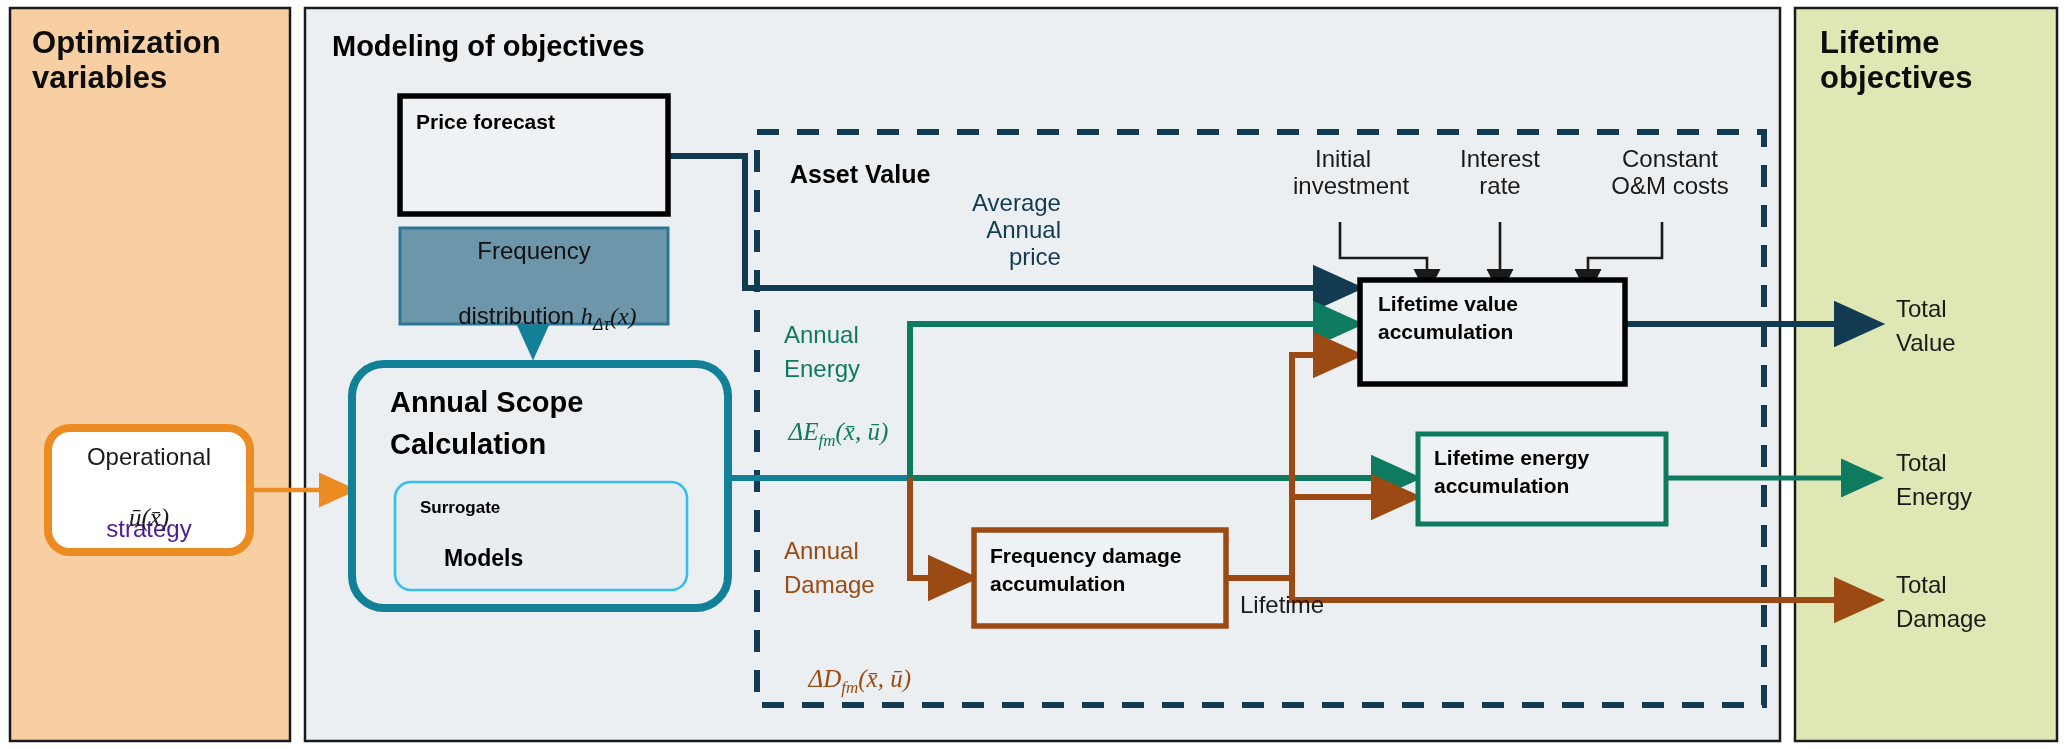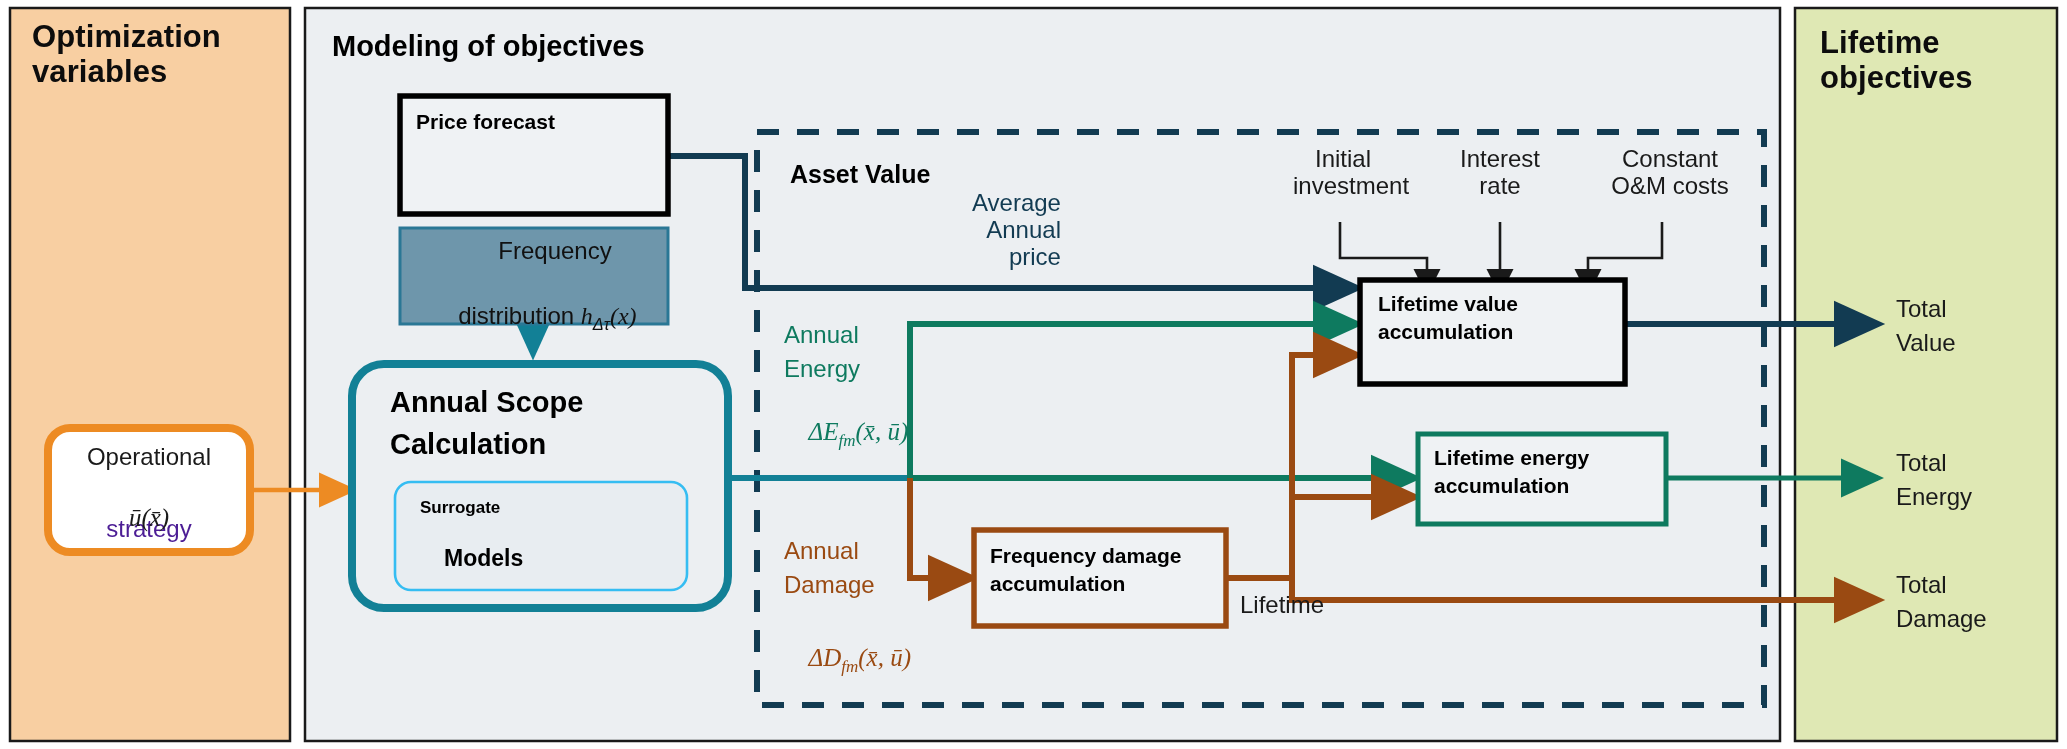--- a/index.html
+++ b/index.html
@@ -85,54 +85,54 @@
 
     <rect x="1360" y="280" width="265" height="104" fill="#eff2f4" stroke="#000000" stroke-width="5.5"></rect>
 
     <rect x="1418" y="434" width="248" height="90" fill="#eff2f4" stroke="#0e7a5f" stroke-width="5"></rect>
 
     <rect x="974" y="530" width="252" height="96" fill="#eff2f4" stroke="#9a4a12" stroke-width="5.5"></rect>
 
     <rect x="48" y="428" width="202" height="124" rx="22" ry="22" fill="#ffffff" stroke="#ed8b23" stroke-width="8"></rect>
   </svg>
 
-  <div class="lbl panel-title" style="left:32px;top:20px;width:230px;">Optimization<br>variables</div>
+  <div class="lbl panel-title" style="left:32px;top:26px;width:230px;">Optimization<br>variables</div>
 
   <div class="lbl plain" style="left:50px;top:444px;width:198px;text-align:center;color:#1a1a1a;">Operational</div>
   <div class="lbl plain" style="left:50px;top:474px;width:198px;text-align:center;color:#4c1d95;margin-top:42px;">strategy</div>
   <div class="lbl mathi" style="left:50px;top:504px;width:198px;text-align:center;color:#1a1a1a;font-size:25px;">ū(x̄)</div>
 
   <div class="lbl bigtitle" style="left:332px;top:30px;">Modeling of objectives</div>
 
   <div class="lbl boxtitle" style="left:416px;top:110px;">Price forecast</div>
 
-  <div class="lbl plain" style="left:400px;top:238px;width:268px;text-align:center;color:#111;padding-left:21px;">Frequency</div>
+  <div class="lbl plain" style="left:400px;top:238px;width:268px;text-align:center;color:#111;">Frequency</div>
   <div class="lbl bigtitle" style="left:390px;top:386px;">Annual Scope</div>
 
   <div class="lbl plain" style="left:400px;top:276px;width:268px;text-align:center;color:#111;">
     <span>distribution </span><span class="mathi">h</span><sub>Δτ</sub><span class="mathi">(x)</span>
   </div>
   <div class="lbl bigtitle" style="left:390px;top:428px;">Calculation</div>
 
   <div class="lbl boxtitle" style="left:420px;top:498px;font-size:17px;">Surrogate</div>
   <div class="lbl boxtitle" style="left:420px;top:546px;font-size:23px;margin-left:24px;">Models</div>
 
   <div class="lbl boxtitle" style="left:790px;top:160px;font-size:25px;">Asset Value</div>
 
   <div class="lbl plain" style="left:972px;top:190px;color:#123b52;">Average<br>Annual<br>price</div>
 
   <div class="lbl plain" style="left:784px;top:322px;color:#0e7a5f;">Annual</div>
   <div class="lbl plain" style="left:784px;top:356px;color:#0e7a5f;">Energy</div>
-  <div class="lbl mathi" style="left:784px;top:390px;color:#0e7a5f;font-size:25px;">
+  <div class="lbl mathi" style="left:764px;top:390px;color:#0e7a5f;font-size:25px;">
     <span>ΔE</span><sub>fm</sub><span>(x̄, ū)</span>
   </div>
 
   <div class="lbl plain" style="left:784px;top:538px;color:#9a4a12;">Annual</div>
   <div class="lbl plain" style="left:784px;top:572px;color:#9a4a12;">Damage</div>
-  <div class="lbl mathi" style="left:784px;top:616px;color:#9a4a12;font-size:25px;">
+  <div class="lbl mathi" style="left:784px;top:637px;color:#9a4a12;font-size:25px;">
     <span>ΔD</span><sub>fm</sub><span>(x̄, ū)</span>
   </div>
 
   <div class="lbl boxtitle" style="left:990px;top:544px;">Frequency damage</div>
   <div class="lbl boxtitle" style="left:990px;top:572px;">accumulation</div>
 
   <div class="lbl plain" style="left:1240px;top:592px;color:#1a1a1a;">Lifetime</div>
 
   <div class="lbl plain" style="left:1293px;top:146px;width:100px;text-align:center;color:#1a1a1a;">Initial<br>investment</div>
   <div class="lbl plain" style="left:1452px;top:146px;width:96px;text-align:center;color:#1a1a1a;">Interest<br>rate</div>

